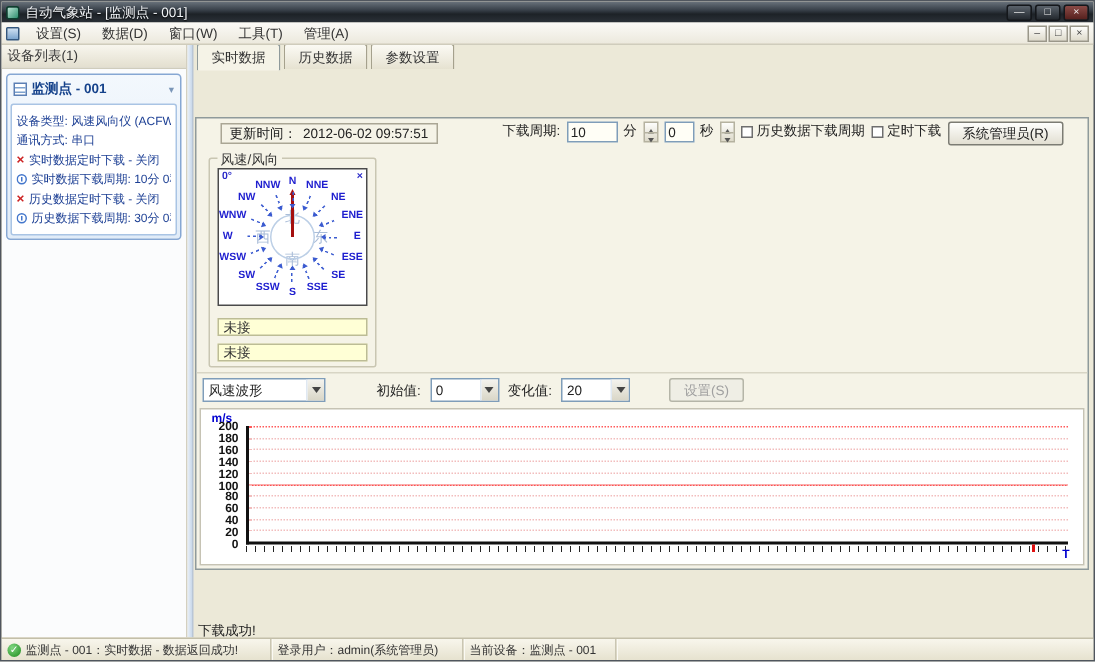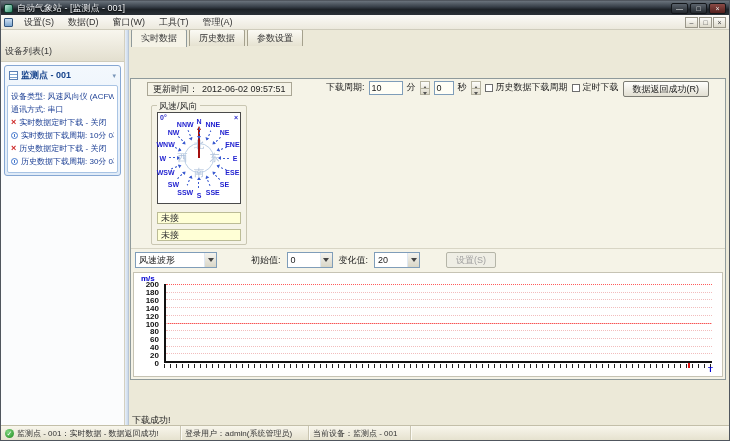--- a/index.html
+++ b/index.html
@@ -29,21 +29,21 @@
     background:linear-gradient(#cfe0f2,#7da6cf); margin-right:3px; }
   .menu-item { padding:1px 6px; color:#333; }
   .mdi-btns { margin-left:auto; display:flex; gap:1px; }
   .mdi-btn { width:13px; height:11px; border:1px solid #9a978a; background:linear-gradient(#fdfdfb,#dedacb);
     display:flex; align-items:center; justify-content:center; font-size:7px; color:#444; line-height:1; }
   
   .body { flex:1; display:flex; overflow:hidden; }
   
   .sidebar { width:124px; flex:0 0 124px; background:#fbfcfd; display:flex; flex-direction:column; border-right:1px solid #d4d0c0; }
   .sidebar-header { height:32px; flex:0 0 14px; background:linear-gradient(#f8f6ee,#e3dfcf);
-    border-bottom:1px solid #cfccbc; padding:15px 4px; color:#3a3a3a; }
+    border-bottom:1px solid #cfccbc; padding:1px 4px; color:#3a3a3a; }
   .device-panel { margin:3px; border:1px solid #86a7d3; border-radius:3px;
     background:linear-gradient(#f3f8fd,#e1ecf8); padding:2px; }
   .panel-title { display:flex; align-items:center; gap:3px; color:#15428b; font-weight:bold; padding:1px 2px; }
   .device-icon { width:9px; height:9px; border:1px solid #5b7fb4; background:
     linear-gradient(#fff,#fff) , #fff; position:relative; }
   .device-icon:before { content:""; position:absolute; left:0; right:0; top:2px; height:1px; background:#7da2ce; box-shadow:0 3px 0 #7da2ce; }
   .pin-icon { margin-left:auto; color:#7a96b8; font-size:7px; }
   .panel-body { background:#fff; border:1px solid #a9c4e4; border-radius:2px; margin-top:2px; padding:4px 3px; }
   .info-line { display:flex; align-items:center; gap:3px; color:#1c3f94; font-size:8px;
     line-height:13px; white-space:nowrap; overflow:hidden; }
@@ -71,21 +71,21 @@
   .spin i:before { content:""; position:absolute; left:2px; top:2px;
     border:2px solid transparent; border-bottom:3px solid #555; }
   .spin i.dn:before { top:3px; border-bottom:none; border-top:3px solid #555; }
   .checkbox { display:flex; align-items:center; gap:3px; }
   .cb-box { width:8px; height:8px; border:1px solid #6e6e6e; background:#fff; }
   .btn { height:16px; padding:0 9px; border:1px solid #7c7c74; border-radius:2px;
     background:linear-gradient(#fefefc,#e2dfd2); display:flex; align-items:center; color:#222; }
   .btn.disabled { color:#a0a0a0; border-color:#b5b5a8; background:#efeee5; }
   
   .upper { height:150px; flex:0 0 150px; position:relative; border-bottom:1px solid #d8d5c5; }
-  .groupbox { position:absolute; left:20px; top:6px; width:96px; height:140px;
+  .groupbox { position:absolute; left:8px; top:6px; width:112px; height:140px;
     border:1px solid #c9c6b2; border-radius:2px; }
   .group-title { position:absolute; top:-6px; left:5px; background:#f5f3e7; padding:0 2px; color:#333; }
   .compass-box { position:absolute; left:5px; top:6px; right:5px; height:92px; background:#fff; border:1px solid #4a4a4a; }
   .corner { position:absolute; color:#2a2ac8; font-size:7px; font-weight:bold; }
   .corner.tl { left:2px; top:1px; } .corner.tr { right:2px; top:1px; }
   .cdir { position:absolute; transform:translate(-50%,-50%); color:#1e1ecf; font-size:7px; font-weight:bold; line-height:1; }
   .cdash { position:absolute; left:50%; top:50%; width:1px; height:10px; margin-left:-0.5px;
     background:repeating-linear-gradient(to bottom,#3b5bd0 0 2px,transparent 2px 4px); transform-origin:0 0; }
   .cdash:after { content:""; position:absolute; bottom:-3px; left:-2px;
     border:2px solid transparent; border-top:3px solid #3b5bd0; }
@@ -228,21 +228,21 @@
                 <i class="dn"></i>
               </span>
             <span class="checkbox">
               <span class="cb-box"></span>
               <span>历史数据下载周期</span>
             </span>
             <span class="checkbox">
               <span class="cb-box"></span>
               <span>定时下载</span>
             </span>
-            <span class="btn">数据返回成功(R)</span>
+            <span class="btn">系统管理员(R)</span>
           </div>
         </div>
 
         <div class="upper">
           <div class="groupbox">
             <span class="group-title">风速/风向</span>
             <div class="compass-box">
               <span class="corner tl">0°</span>
               <span class="corner tr">×</span>
               <span class="cn-char" style="left:50%;top:36%;">北</span>

